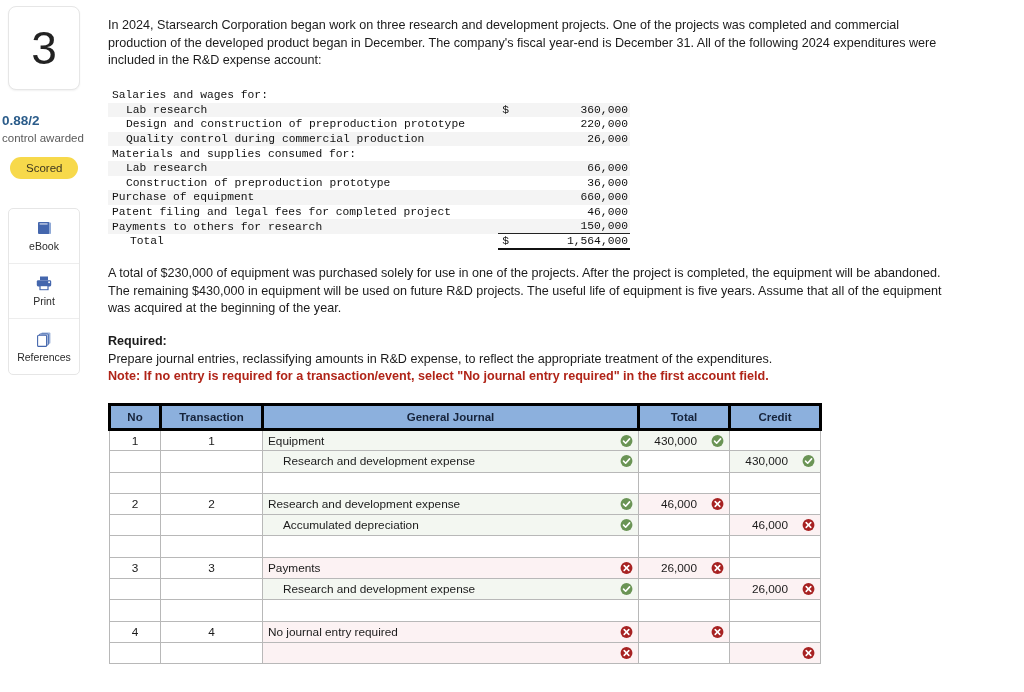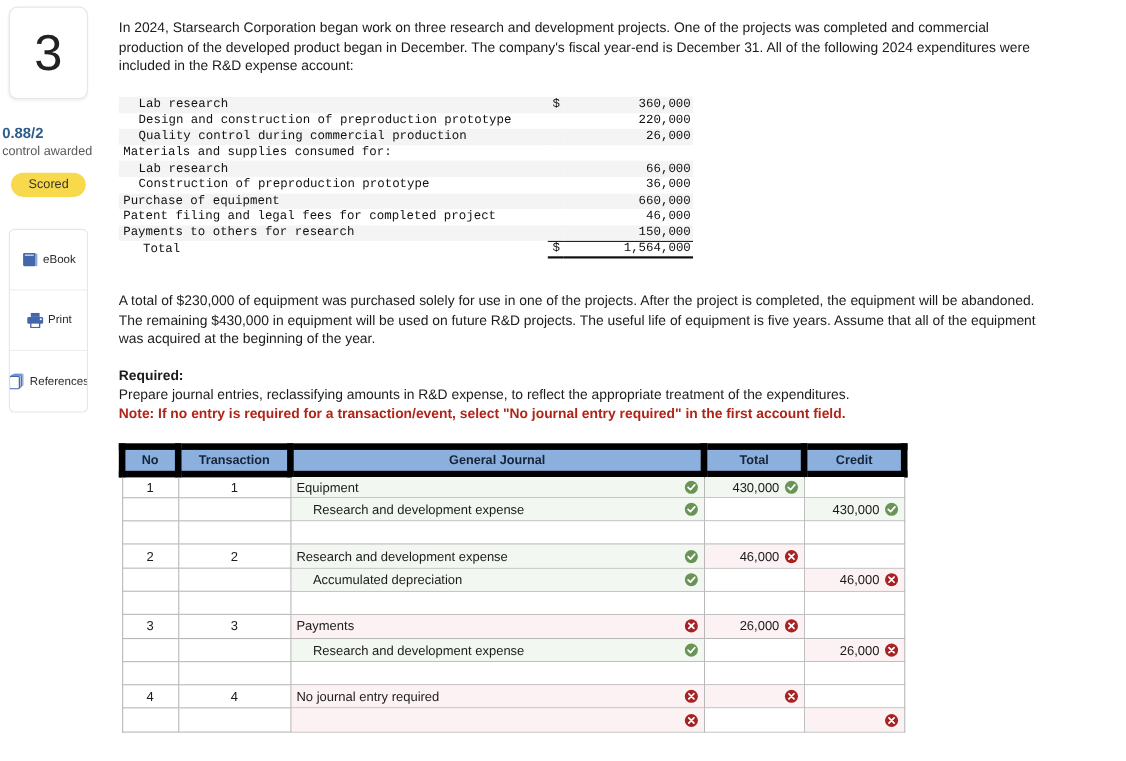--- a/index.html
+++ b/index.html
@@ -40,21 +40,21 @@
     padding:5px 16px; text-align:center;
   }
 
   .tool-stack {
     position:absolute; left:8px; top:208px; width:72px;
     border:1px solid #e6e6e6; border-radius:5px; background:#fff;
     overflow:hidden;
   }
   .tool-btn {
     height:55px; border-bottom:1px solid #ededed;
-    display:flex; flex-direction:row; align-items:center; justify-content:center;
+    display:flex; flex-direction:column; align-items:center; justify-content:center;
     gap:3px; cursor:pointer;
   }
   .tool-btn:last-child { border-bottom:none; }
   .tool-btn .lbl { font-size:10.5px; color:#2b2b2b; }
   .tool-btn svg { display:block; }
 
   
   #main { position:absolute; left:108px; top:0; width:916px; }
 
   .para {
@@ -89,40 +89,40 @@
 
   
   #journal {
     position:absolute; left:0; top:403px;
     border-collapse:collapse;
     font-size:11.8px;
     table-layout:fixed;
   }
   #journal th {
     background:#8cb0dd;
-    border:6px solid #000000;
+    border:3px solid #000000;
     font-size:11.5px; font-weight:700; color:#16233a;
     height:25px; padding:0; text-align:center;
   }
   #journal td {
     border:1px solid #b8b8b8;
     height:21.3px; padding:0 5px;
     vertical-align:middle;
     background:#ffffff;
   }
   .col-no   { width:51px; }
   .col-tr   { width:102px; }
   .col-gj   { width:376px; }
   .col-db   { width:91px; }
   .col-cr   { width:91px; }
 
   #journal td.c { text-align:center; }
   #journal td.acct { position:relative; padding-right:26px; }
   #journal td.acct.ind { padding-left:20px; }
-  #journal td.amt { position:relative; padding-right:22px; text-align:right; }
+  #journal td.amt { position:relative; padding-right:32px; text-align:right; }
 
   td.tint-ok  { background:#f3f7f1 !important; }
   td.tint-bad { background:#fcf2f3 !important; }
 
   .mark { position:absolute; top:50%; right:5px; transform:translateY(-50%); width:13px; height:13px; }
   .mark svg { display:block; }
 </style>
 </head>
 <body>
 
@@ -175,20 +175,25 @@
 
   </div>
 </div>
 
 <div id="main">
 
   <div id="intro" class="para">In 2024, Starsearch Corporation began work on three research and development projects. One of the projects was completed and commercial production of the developed product began in December. The company's fiscal year-end is December 31. All of the following 2024 expenditures were included in the R&amp;D expense account:</div>
 
   <table id="exp-table">
     <tbody>
+        <tr>
+          <td class="lbl">Salaries and wages for:</td>
+          <td class="cur"></td>
+          <td class="val"></td>
+        </tr>
         <tr class="alt">
           <td class="lbl ind">Lab research</td>
           <td class="cur">$</td>
           <td class="val">360,000</td>
         </tr>
         <tr>
           <td class="lbl ind">Design and construction of preproduction prototype</td>
           <td class="cur"></td>
           <td class="val">220,000</td>
         </tr>

